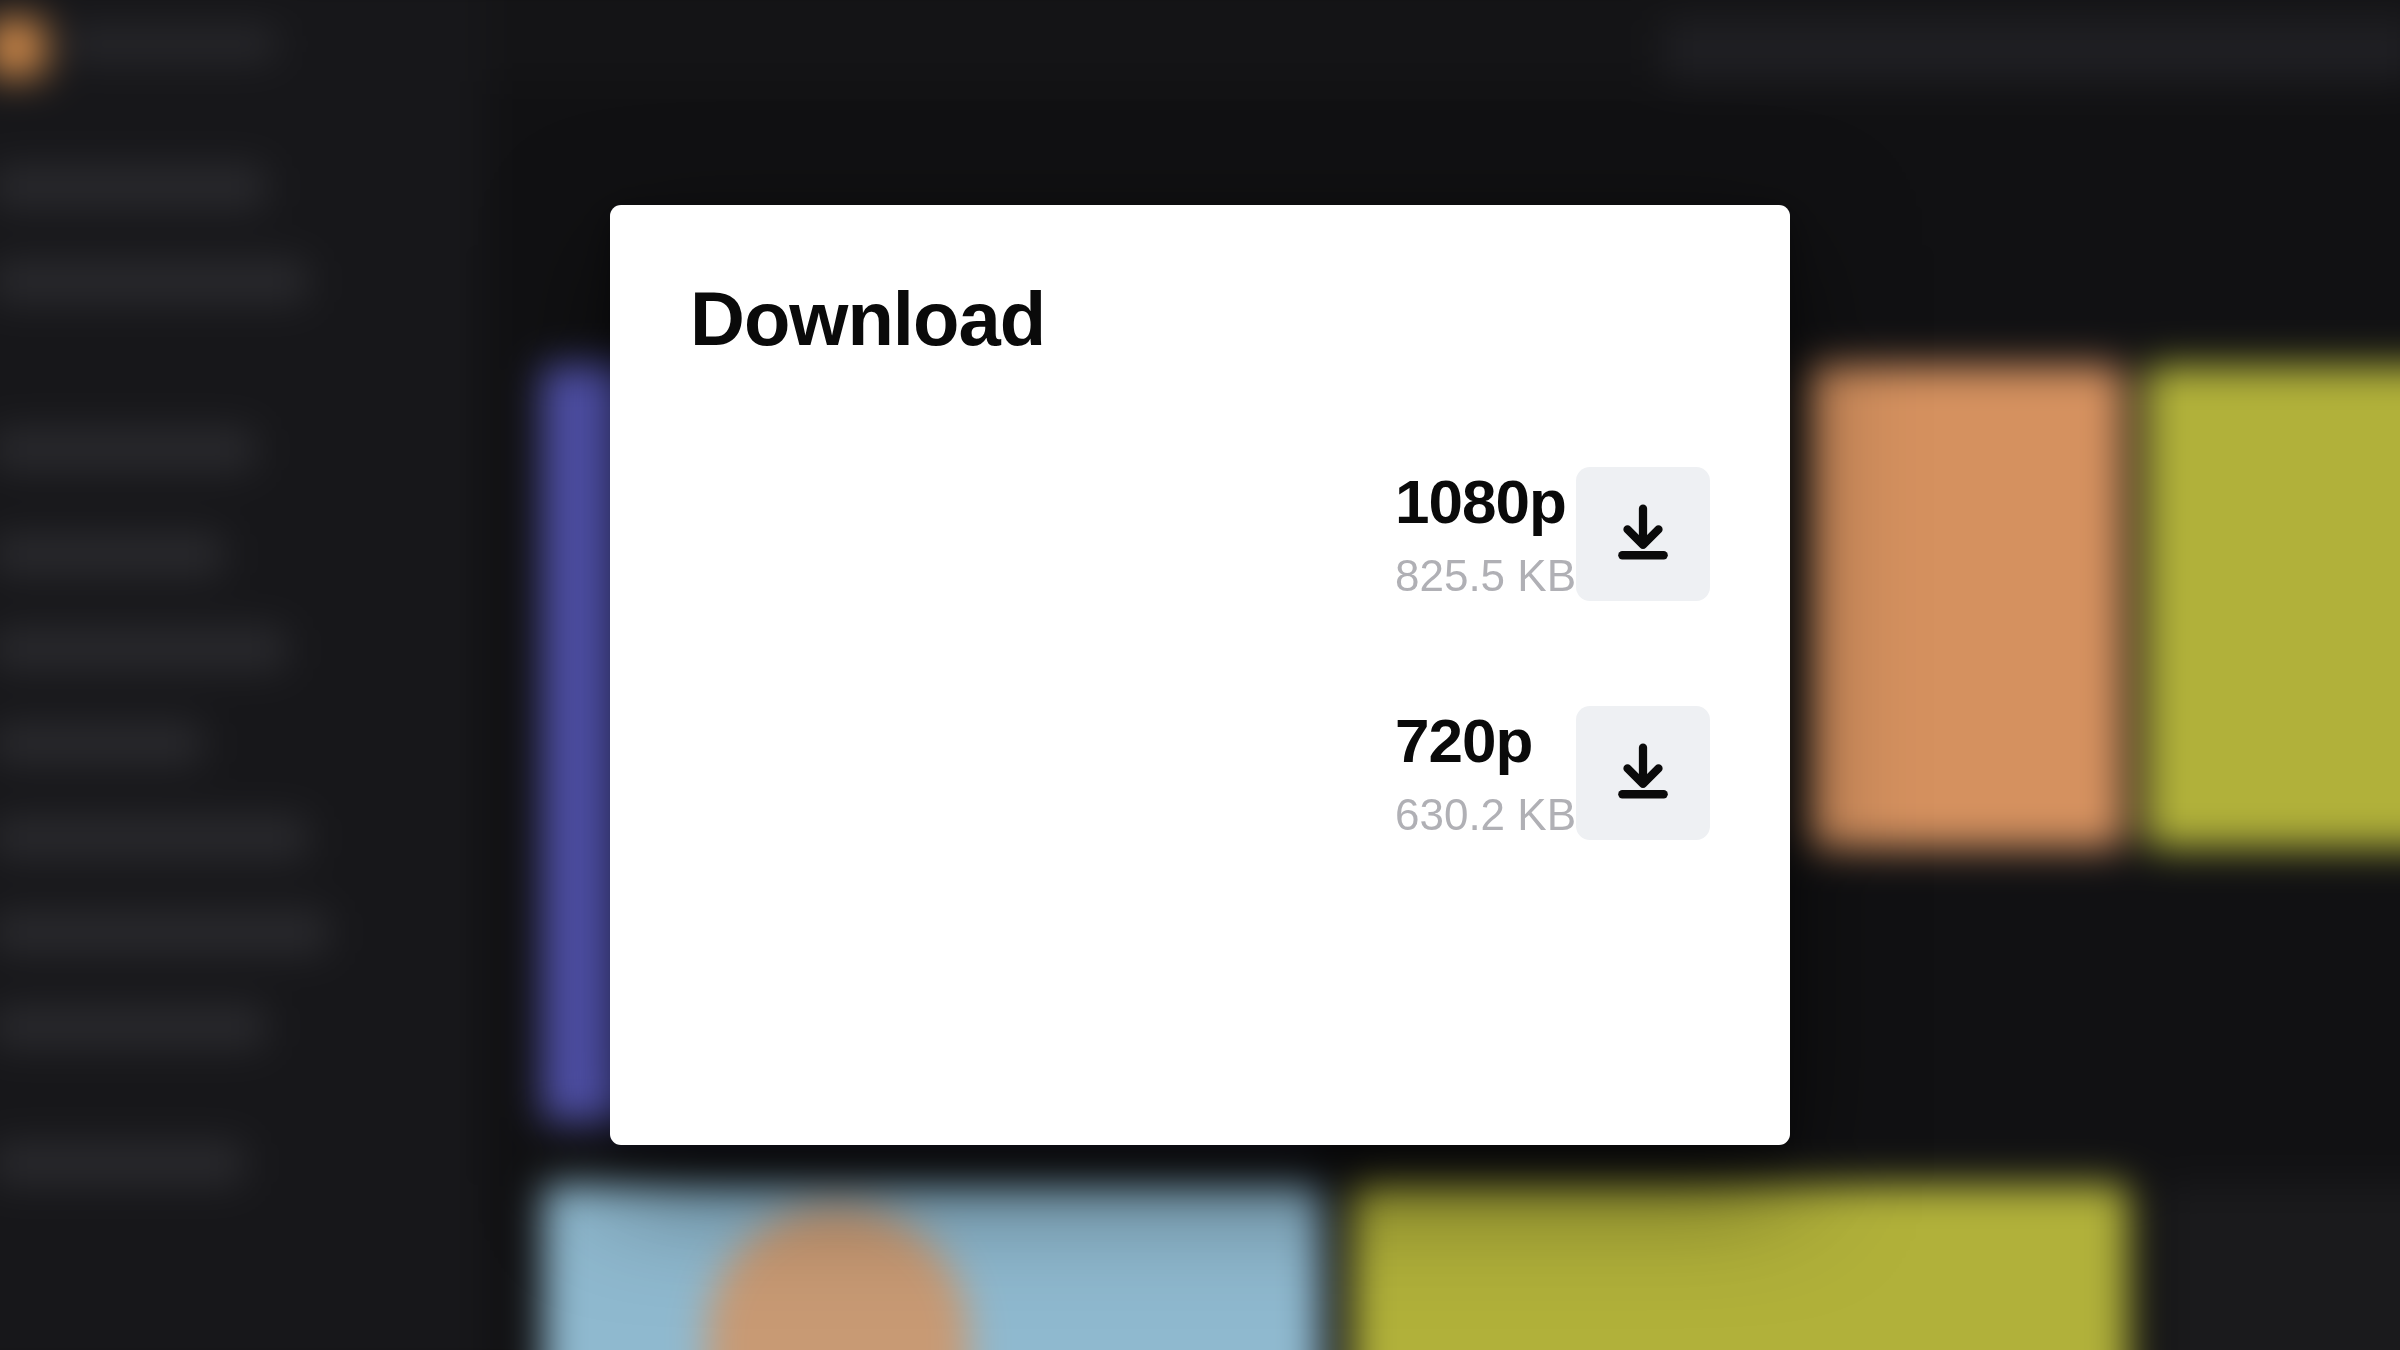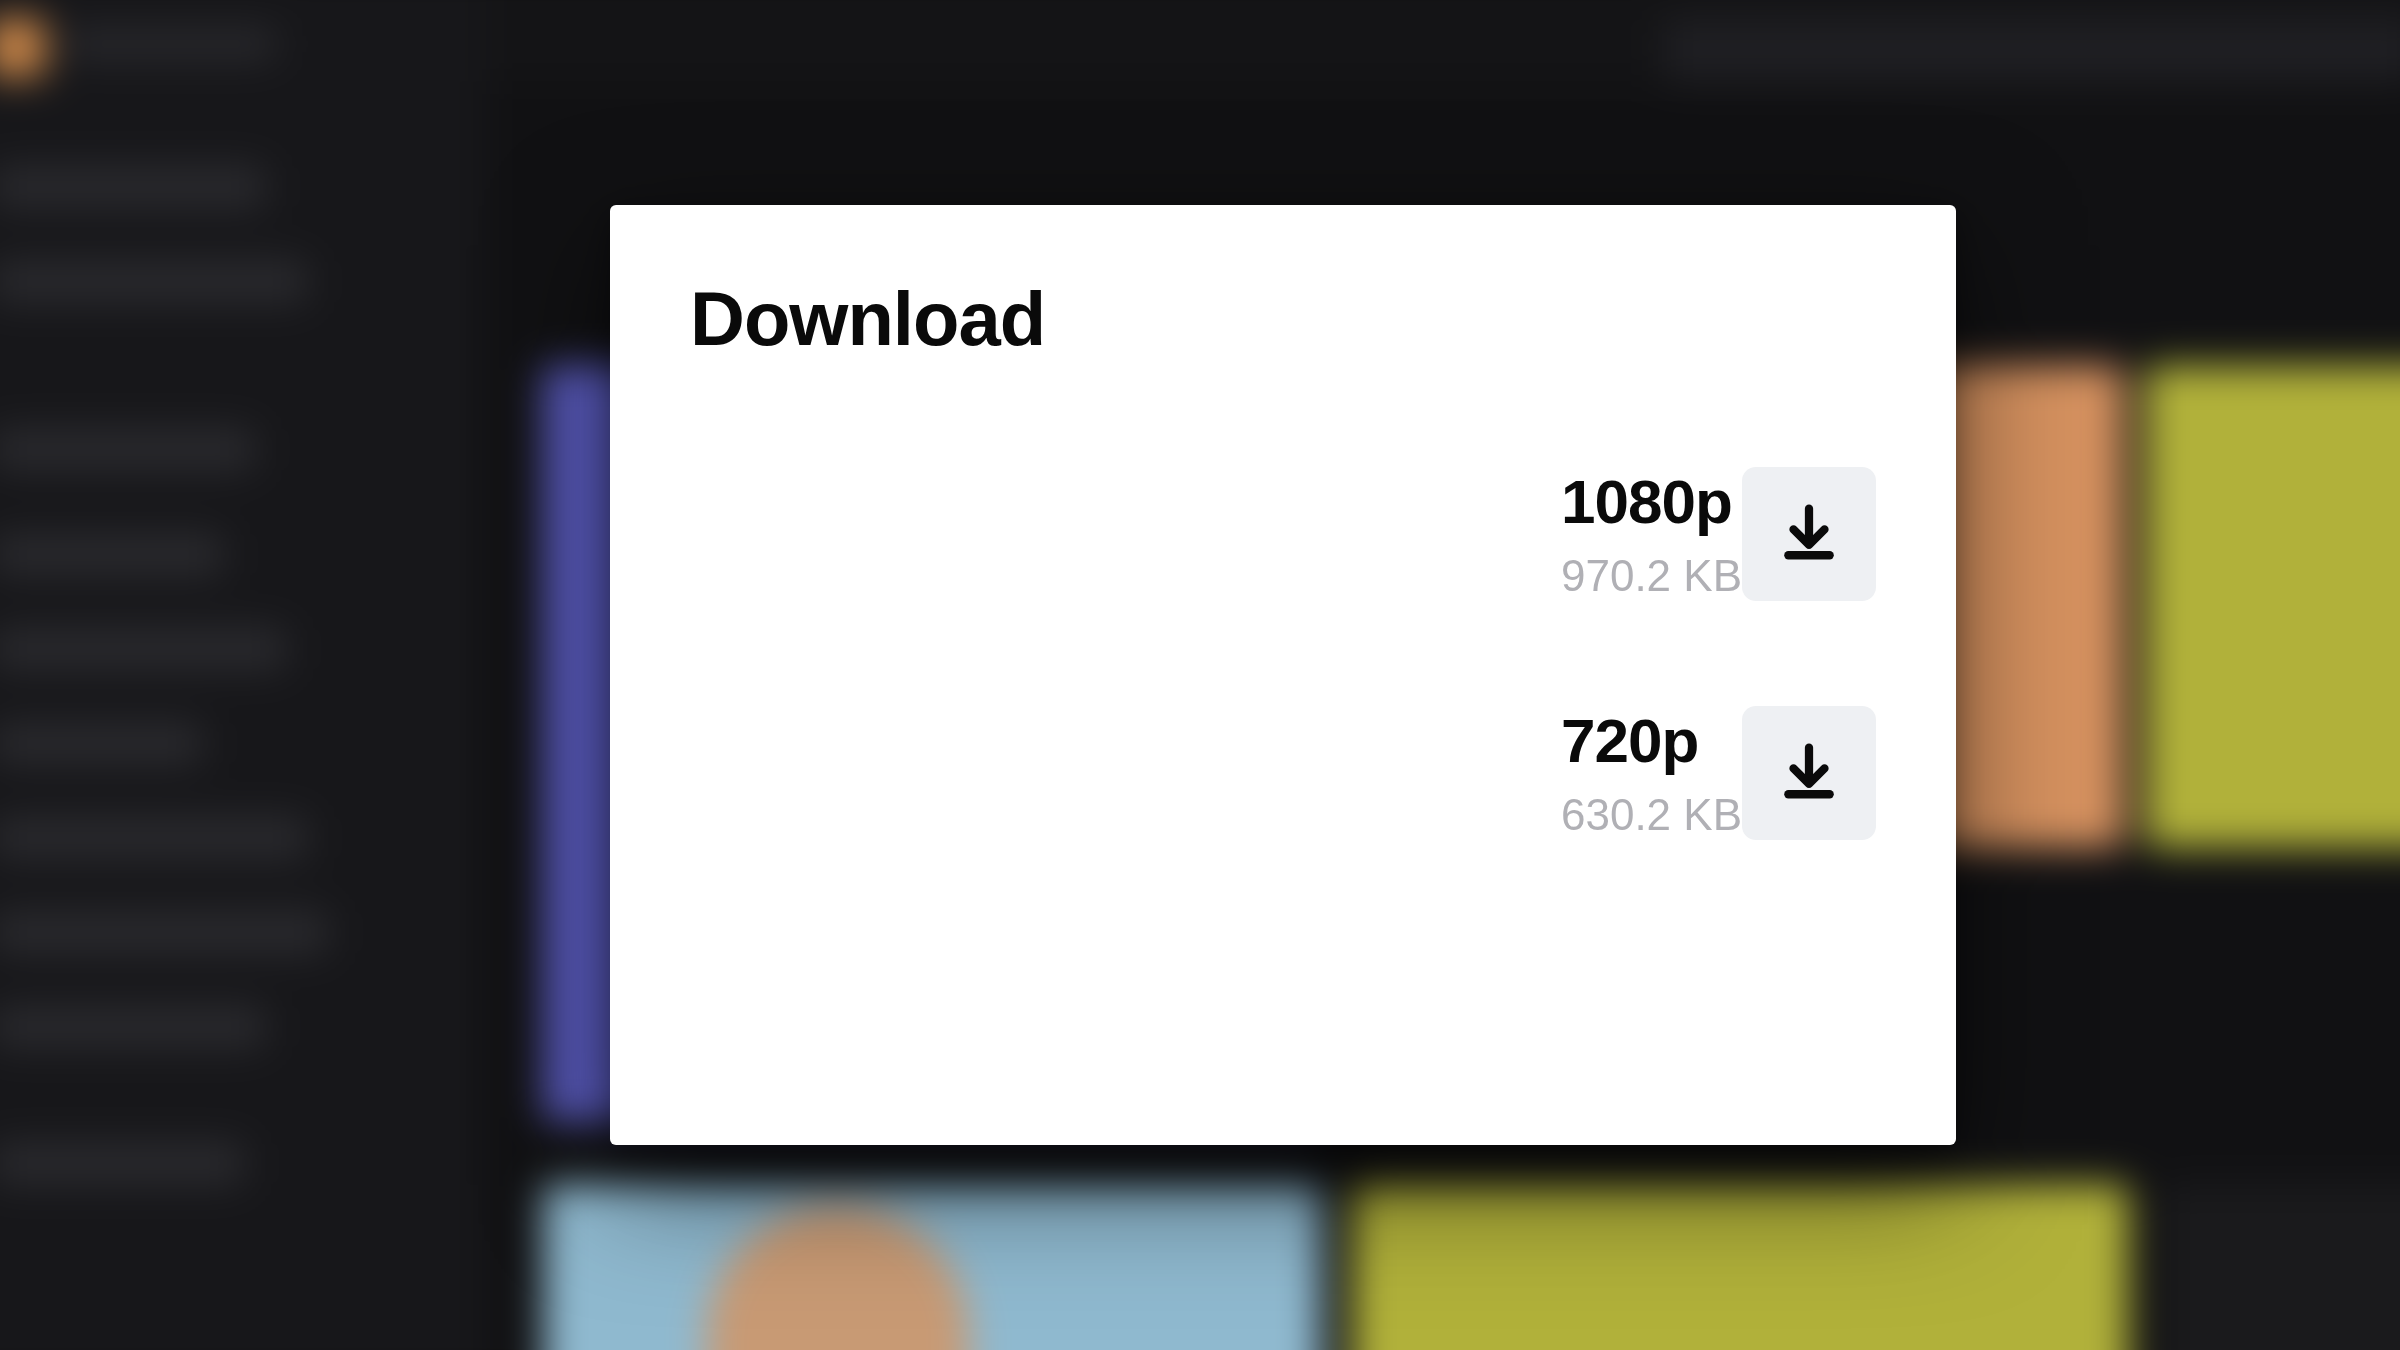--- a/index.html
+++ b/index.html
@@ -33,23 +33,23 @@
     background: #d08a4a;
   }
   .bg .thumb {
     position: absolute; border-radius: 10px;
   }
 
   
   .modal {
     position: absolute;
     left: 610px; top: 205px;
-    width: 1346px; height: 940px;
+    width: 1180px; height: 940px;
     background: #ffffff;
-    border-radius: 6px;
+    border-radius: 11px;
     box-shadow: 0 40px 120px rgba(0,0,0,0.55), 0 8px 30px rgba(0,0,0,0.35);
     padding: 70px 80px 60px 80px;
   }
   .modal-title {
     font-size: 76px;
     font-weight: 600;
     letter-spacing: -1px;
     color: #0a0a0a;
     margin-bottom: 90px;
   }
@@ -113,21 +113,21 @@
   <div class="thumb" style="left:1345px; top:1160px; width:740px; height:300px; background:#b1b13a;"></div>
   <div class="thumb" style="left:2115px; top:1160px; width:320px; height:300px; background:#1a1a1c;"></div>
 </div>
 
 <div class="modal">
   <h1 class="modal-title">Download</h1>
 
   <div class="option">
     <div class="option-text">
       <span class="option-quality">1080p</span>
-      <span class="option-size">970.2 KB</span>
+      <span class="option-size">825.5 KB</span>
     </div>
     <button class="dl-btn">
       <span>
         <svg viewBox="0 0 24 24">
             <path d="M12 3 L12 16"></path>
             <path d="M6 11 L12 17 L18 11"></path>
             <path d="M4 21 L20 21"></path>
           </svg>
       </span>
     </button>

